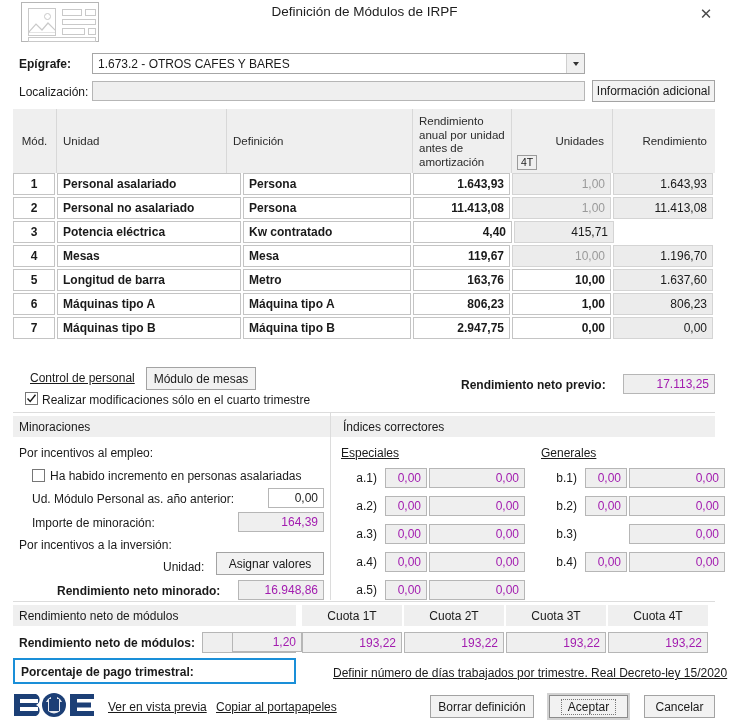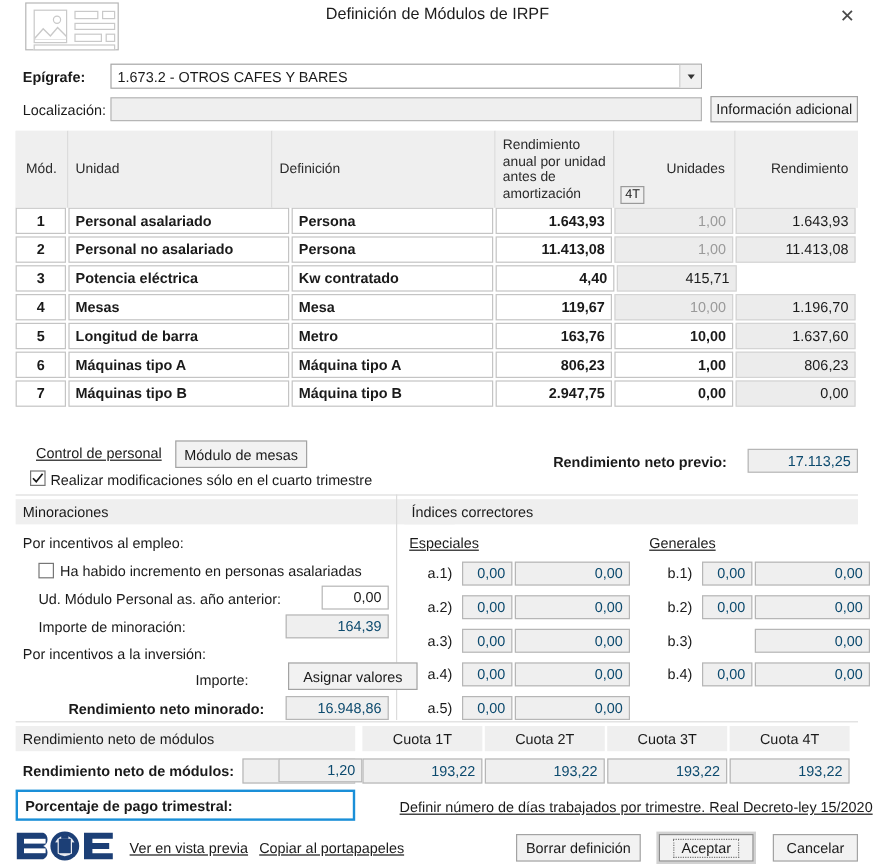--- a/index.html
+++ b/index.html
@@ -37,21 +37,21 @@
 
   
   .lbl { position:absolute; font-size:12px; color:#1a1a1a; }
   .lbl.b { font-weight:bold; }
 
   .field {
     position:absolute; border:1px solid #b6b6b6; background:#fff;
     font-size:12px; color:#1a1a1a;
     display:flex; align-items:center;
   }
-  .field.ro { background:#efefef; color:#0c4a6e; }
+  .field.ro { background:#efefef; color:#a21caf; }
   .field.txt { padding-left:5px; }
   .field.num { justify-content:flex-end; padding-right:5px; }
 
   .combo { position:absolute; height:21px; border:1px solid #a6a6a6; background:#fff; display:flex; align-items:center; }
   .combo span.v { padding-left:5px; font-size:12px; }
   .combo .arrow {
     position:absolute; right:0; top:0; width:18px; height:19px;
     background:#f0f0f0; border-left:1px solid #cfcfcf;
     display:flex; align-items:center; justify-content:center;
   }
@@ -243,22 +243,22 @@
 <div class="chk" style="left:32px; top:469px;"></div>
 <div class="lbl" style="left:50px; top:469px;">Ha habido incremento en personas asalariadas</div>
 
 <div class="lbl" style="left:32px; top:492px;">Ud. Módulo Personal as. año anterior:</div>
 <div class="field num" style="left:268px; top:488px; width:56px; height:20px;">0,00</div>
 
 <div class="lbl" style="left:32px; top:516px;">Importe de minoración:</div>
 <div class="field ro num" style="left:238px; top:512px; width:86px; height:20px;">164,39</div>
 
 <div class="lbl" style="left:19px; top:538px;">Por incentivos a la inversión:</div>
-<div class="lbl" style="left:163px; top:560px;">Importe:</div>
-<div class="btn" style="left:216px; top:552px; width:108px; height:23px;margin-left:24px;">
+<div class="lbl" style="left:163px; top:560px;">Unidad:</div>
+<div class="btn" style="left:216px; top:552px; width:108px; height:23px;">
   <span>Asignar valores</span>
 </div>
 
 <div class="lbl b" style="left:57px; top:584px;">Rendimiento neto minorado:</div>
 <div class="field ro num" style="left:238px; top:580px; width:86px; height:20px;">16.948,86</div>
 
 <div class="grp-hd" style="left:337px; top:416px; width:378px; height:21px;">Índices correctores</div>
 <div class="lbl ul" style="left:341px; top:446px;">Especiales</div>
 <div class="lbl ul" style="left:541px; top:446px;">Generales</div>
 <div id="especiales">

